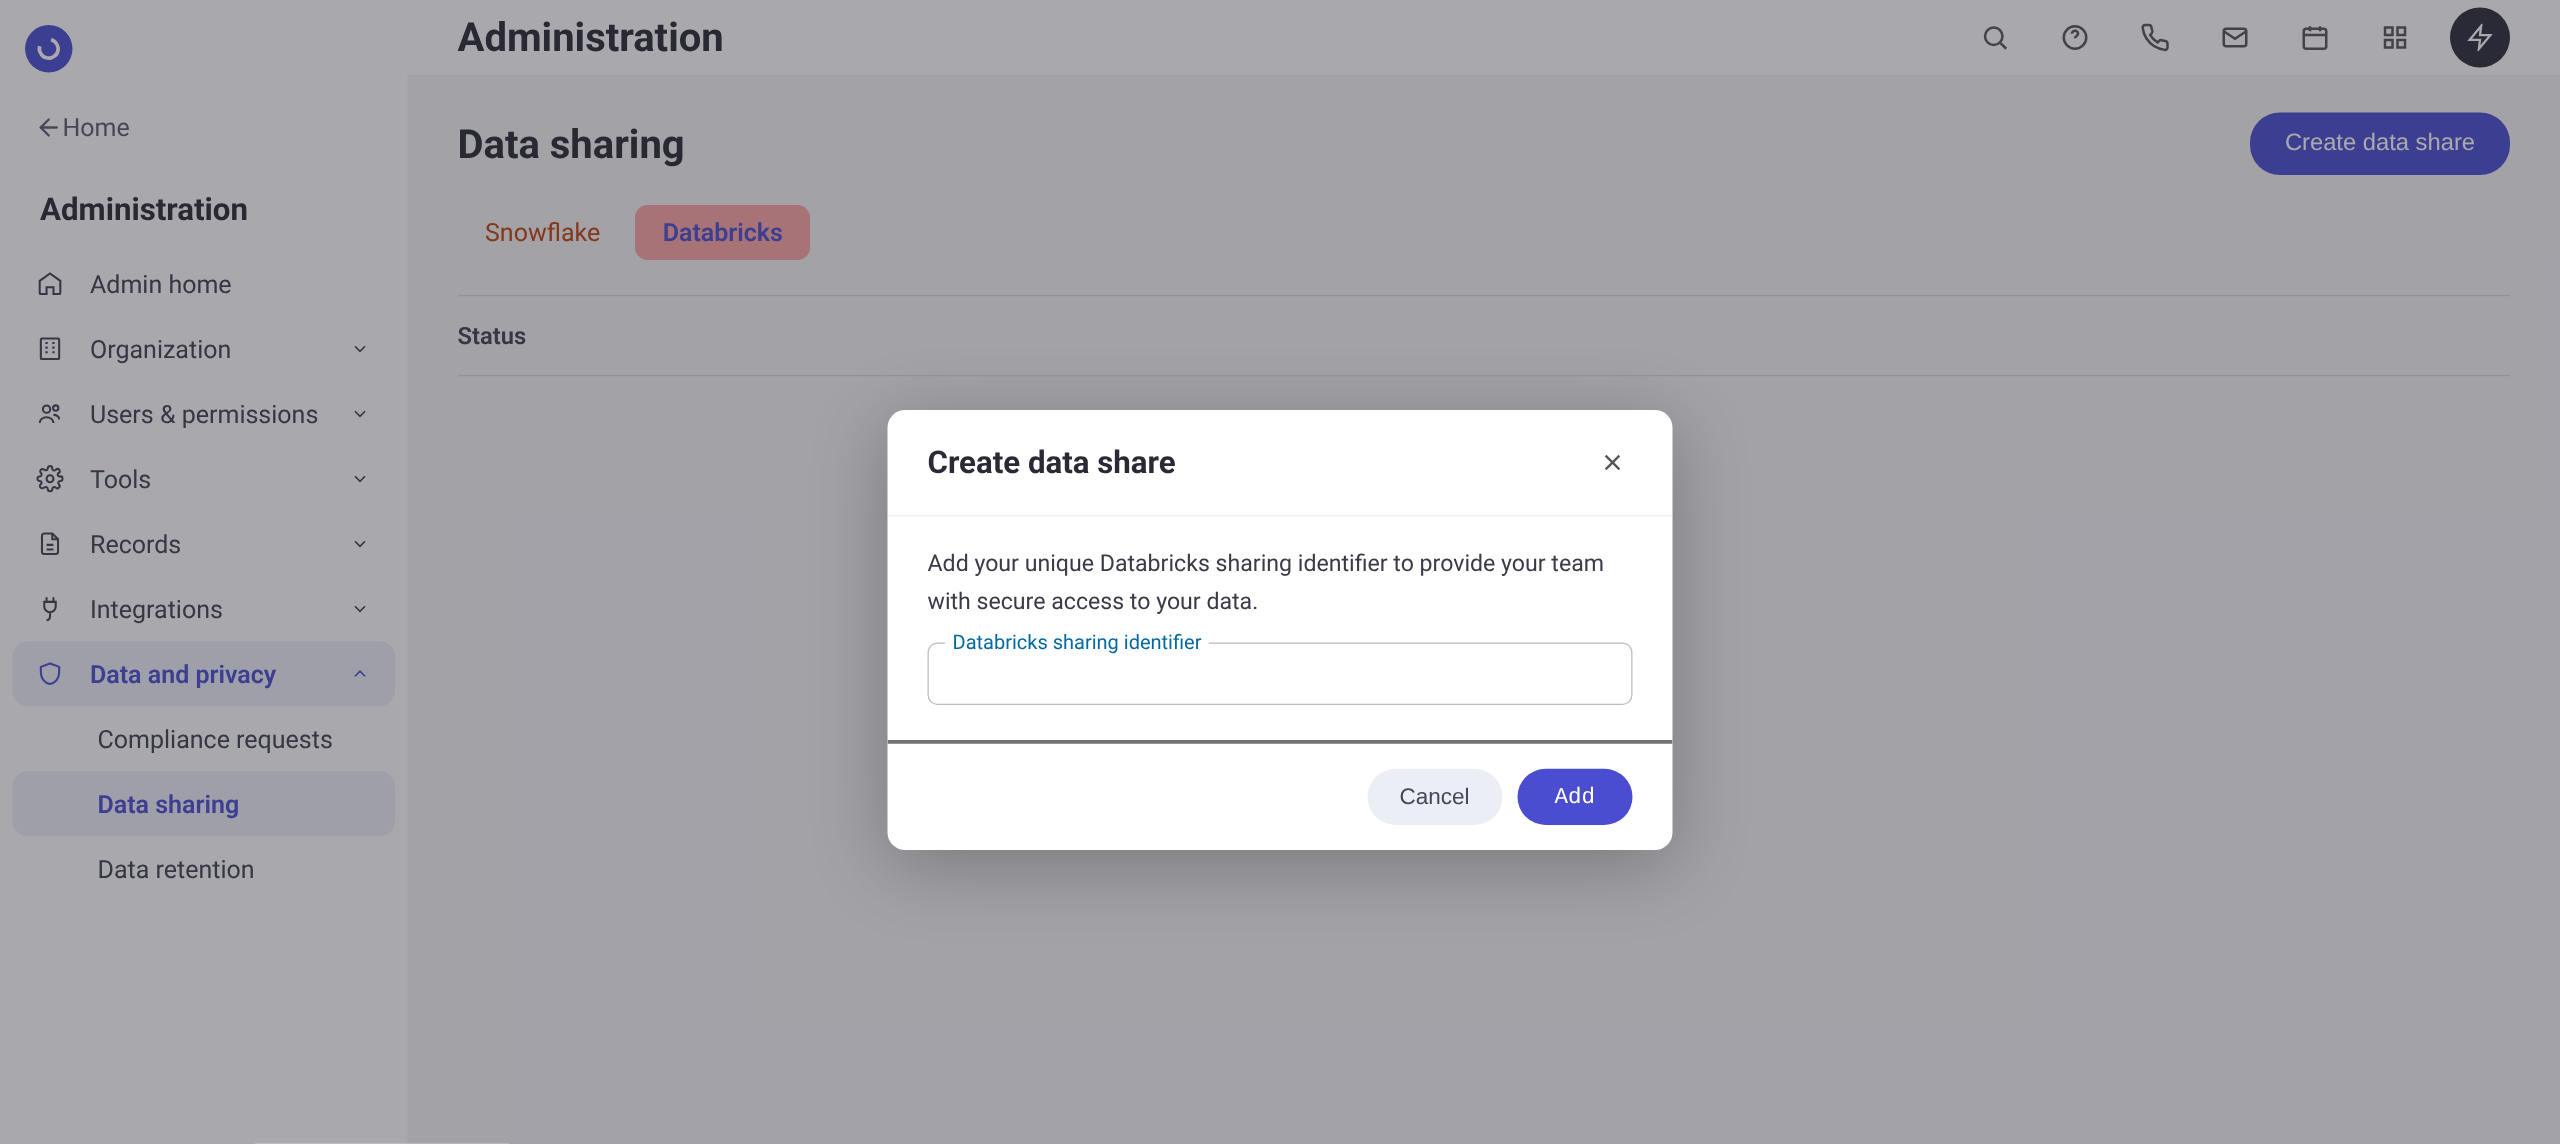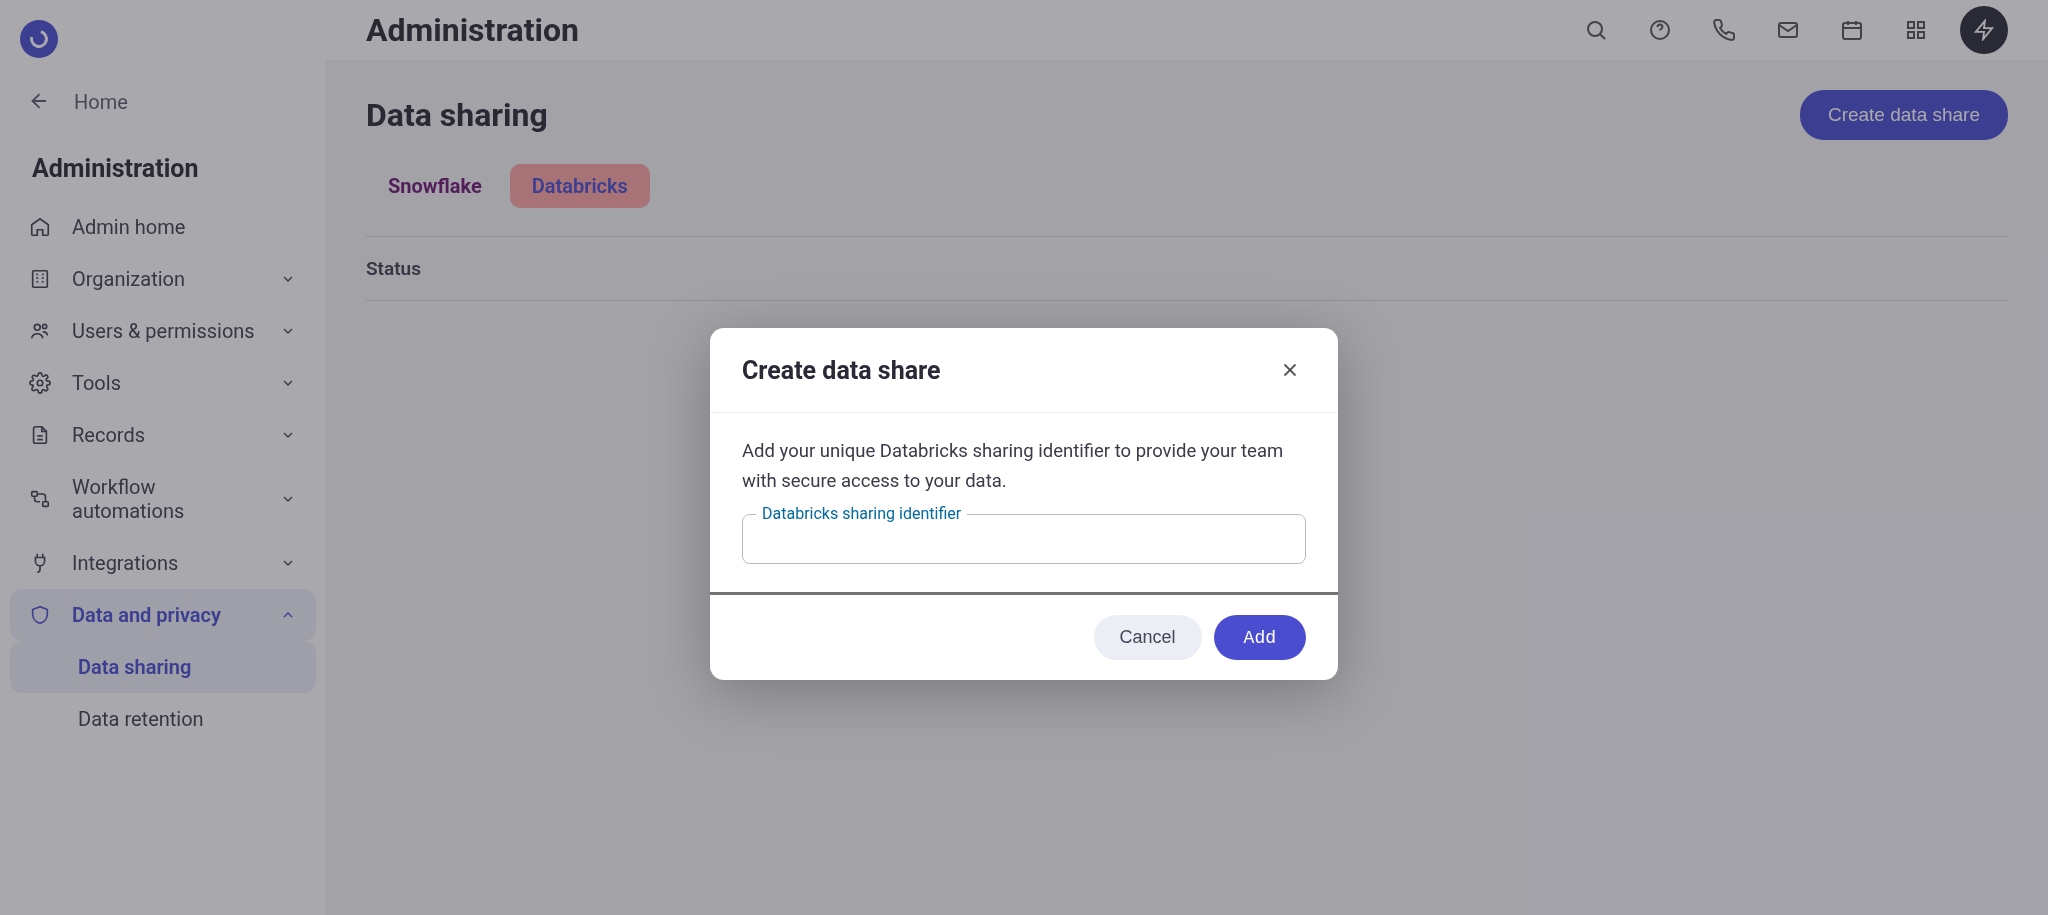--- a/index.html
+++ b/index.html
@@ -2,21 +2,21 @@
 <html><head>
 <meta charset="utf-8">
 <style>
   * { box-sizing: border-box; margin: 0; padding: 0; }
   html, body { width: 2048px; height: 915px; font-family: -apple-system, BlinkMacSystemFont, "Segoe UI", Roboto, sans-serif; background: #fff; overflow: hidden; }
   .app { display: flex; height: 100%; }
   .sidebar { width: 326px; height: 100%; background: #fff; padding: 20px 0; flex-shrink: 0; }
   .logo-row { padding: 0 20px 20px 20px; }
   .logo { width: 38px; height: 38px; border-radius: 50%; background: #4a4dd0; display: flex; align-items: center; justify-content: center; }
   .logo-inner { width: 18px; height: 18px; border: 3px solid #fff; border-radius: 50%; border-top-color: transparent; transform: rotate(-30deg); }
-  .home-row { display: flex; gap: 24px; padding: 12px 28px; color: #5a5d6e; font-size: 20px; cursor: pointer; }
+  .home-row { display: flex; align-items: center; padding: 12px 28px; color: #5a5d6e; font-size: 20px; cursor: pointer; }
   .section-title { padding: 28px 32px 18px 32px; font-size: 25px; font-weight: 700; color: #292a35; }
   .nav-item { display: flex; align-items: center; gap: 20px; padding: 14px 28px; color: #3f4150; font-size: 20px; cursor: pointer; position: relative; }
   .nav-item .icon-slot { width: 24px; height: 24px; display: flex; align-items: center; justify-content: center; flex-shrink: 0; }
   .nav-item .label { flex: 1; }
   .nav-item .chev { width: 20px; display: flex; justify-content: center; }
   .nav-item.active { background: #edeef9; color: #4a4dd0; font-weight: 600; border-radius: 12px; margin: 0 10px; padding: 14px 18px; }
   .nav-sub { padding: 14px 20px 14px 78px; color: #3f4150; font-size: 20px; cursor: pointer; }
   .nav-sub.active { background: #edeef9; color: #4a4dd0; font-weight: 600; border-radius: 12px; margin: 0 10px; padding: 14px 20px 14px 68px; }
   .main { flex: 1; display: flex; flex-direction: column; background: #fff; }
   .topbar { height: 60px; display: flex; align-items: center; padding: 0 40px 0 40px; }
@@ -24,21 +24,21 @@
   .topbar-spacer { flex: 1; }
   .top-icons { display: flex; align-items: center; gap: 24px; }
   .top-icon-btn { width: 40px; height: 40px; display: flex; align-items: center; justify-content: center; color: #555; cursor: pointer; border-radius: 50%; }
   .avatar { width: 48px; height: 48px; border-radius: 50%; background: #2b2c38; display: flex; align-items: center; justify-content: center; color: #fff; }
   .content { flex: 1; background: #f3f3f6; border-radius: 0; padding: 30px 40px; display: flex; flex-direction: column; }
   .content-head { display: flex; align-items: center; }
   .content-title { font-size: 32px; font-weight: 700; color: #292a35; }
   .content-head-spacer { flex: 1; }
   .create-btn { background: #4a4dd0; color: #fff; border: none; border-radius: 24px; padding: 14px 28px; font-size: 19px; font-weight: 500; cursor: pointer; }
   .tabs { display: flex; gap: 6px; margin-top: 24px; }
-  .tab { padding: 10px 22px; border-radius: 10px; font-size: 20px; color: #701a75; cursor: pointer; font-weight: 700; }
+  .tab { padding: 10px 22px; border-radius: 10px; font-size: 20px; color: #c2410c; cursor: pointer; font-weight: 400; }
   .tab.active { background: #fca5a5; color: #4a4dd0; font-weight: 600; }
   .table-head { display: flex; border-top: 1px solid #d9dae0; border-bottom: 1px solid #d9dae0; margin-top: 28px; padding: 20px 0; }
   .th { font-size: 19px; font-weight: 600; color: #3f414f; }
   .th-id { flex: 0 0 1220px; }
   .th-status { flex: 1; }
   
   .scrim { position: absolute; inset: 0; background: rgba(40,40,50,0.40); display: flex; align-items: flex-start; justify-content: center; }
   .modal { margin-top: 328px; width: 628px; background: #fff; border-radius: 14px; box-shadow: 0 12px 60px rgba(0,0,0,0.25); overflow: hidden; }
   .modal-head { display: flex; align-items: center; padding: 26px 32px; }
   .modal-title { font-size: 25px; font-weight: 700; color: #292a35; flex: 1; }
@@ -148,36 +148,20 @@
           </svg>
       </span>
       <span class="label">Records</span>
       <span class="chev">
         <svg width="16" height="16" viewBox="0 0 24 24" fill="none" stroke="currentColor" stroke-width="2">
             <polyline points="6 9 12 15 18 9"></polyline>
           </svg>
       </span>
     </div>
 
-    <div class="nav-item">
-      <span class="icon-slot">
-        <svg width="22" height="22" viewBox="0 0 24 24" fill="none" stroke="currentColor" stroke-width="1.8">
-            <rect x="3" y="4" width="6" height="5" rx="1"></rect>
-            <rect x="15" y="15" width="6" height="5" rx="1"></rect>
-            <path d="M9 6.5h6a3 3 0 0 1 3 3V15"></path>
-            <path d="M6 9v3a3 3 0 0 0 3 3h3"></path>
-          </svg>
-      </span>
-      <span class="label">Workflow automations</span>
-      <span class="chev">
-        <svg width="16" height="16" viewBox="0 0 24 24" fill="none" stroke="currentColor" stroke-width="2">
-            <polyline points="6 9 12 15 18 9"></polyline>
-          </svg>
-      </span>
-    </div>
 
     <div class="nav-item">
       <span class="icon-slot">
         <svg width="22" height="22" viewBox="0 0 24 24" fill="none" stroke="currentColor" stroke-width="1.8">
             <path d="M9 2v4M15 2v4M7 6h10v4a5 5 0 0 1-10 0V6ZM12 15v4a3 3 0 0 1-3 3"></path>
           </svg>
       </span>
       <span class="label">Integrations</span>
       <span class="chev">
         <svg width="16" height="16" viewBox="0 0 24 24" fill="none" stroke="currentColor" stroke-width="2">
@@ -193,20 +177,23 @@
           </svg>
       </span>
       <span class="label">Data and privacy</span>
       <span class="chev">
         <svg width="16" height="16" viewBox="0 0 24 24" fill="none" stroke="currentColor" stroke-width="2">
             <polyline points="6 15 12 9 18 15"></polyline>
           </svg>
       </span>
     </div>
 
+    <div class="nav-sub">
+      <span>Compliance requests</span>
+    </div>
     <div class="nav-sub active">
       <span>Data sharing</span>
     </div>
     <div class="nav-sub">
       <span>Data retention</span>
     </div>
   </aside>
 
   <main class="main">
     <div class="topbar">

